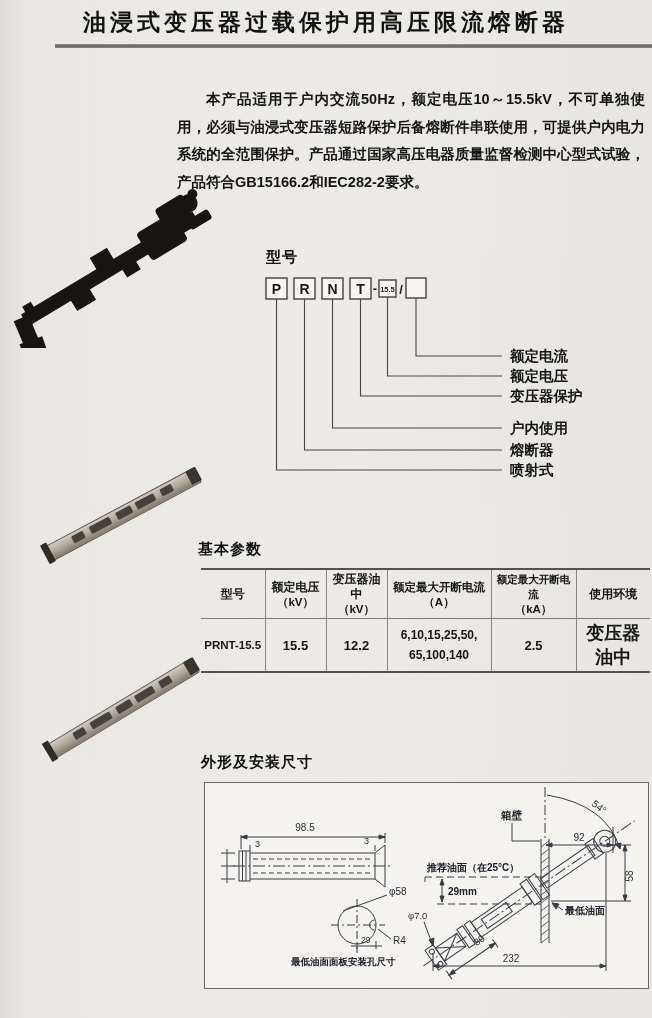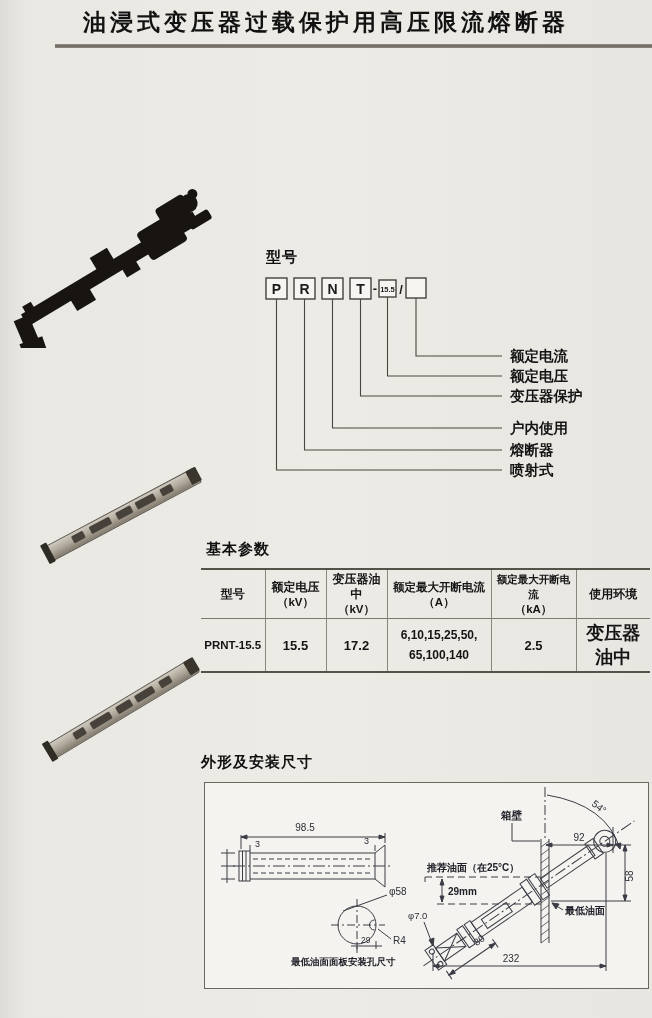--- a/index.html
+++ b/index.html
@@ -99,20 +99,21 @@
   }
 </style>
 </head>
 <body>
 
 <div class="page">
 
   <div class="doc-title">油浸式变压器过载保护用高压限流熔断器</div>
   <div class="title-rule"></div>
 
+  <div class="intro">本产品适用于户内交流50Hz，额定电压10～15.5kV，不可单独使用，必须与油浸式变压器短路保护后备熔断件串联使用，可提供户内电力系统的全范围保护。产品通过国家高压电器质量监督检测中心型式试验，产品符合GB15166.2和IEC282-2要求。</div>
 
   <svg style="position:absolute;left:0px;top:186px;" width="228" height="162" viewBox="0 0 228 162">
     <g transform="translate(112,82) rotate(-31)" fill="#171411">
       <rect x="-102" y="-7" width="200" height="14"></rect>
       <rect x="-114" y="-4" width="16" height="32" transform="rotate(8 -106 12)"></rect>
       <rect x="-120" y="20" width="24" height="13" transform="rotate(12 -108 26)"></rect>
       <rect x="-97" y="-13" width="10" height="10"></rect>
       <rect x="-52" y="6" width="22" height="13"></rect>
       <rect x="-14" y="-20" width="20" height="14"></rect>
       <rect x="8" y="6" width="16" height="10"></rect>
@@ -165,21 +166,21 @@
       <span class="capL"></span>
       <span class="capR"></span>
       <span class="mark m1"></span>
       <span class="mark m2"></span>
       <span class="mark m3"></span>
       <span class="mark m4"></span>
       <span class="mark m5"></span>
     </div>
   </div>
 
-  <div class="section-heading" style="top:540px;left:206px;">基本参数</div>
+  <div class="section-heading" style="top:540px;left:198px;">基本参数</div>
 
   <table class="param-table">
     <colgroup>
       <col style="width:64px">
         <col style="width:61px">
         <col style="width:61px">
       <col style="width:104px">
         <col style="width:85px">
         <col style="width:74px">
     </colgroup>
@@ -208,21 +209,21 @@
         <th>
             <div class="th-name">使用环境</div>
             <div class="th-unit"></div>
           </th>
       </tr>
     </thead>
     <tbody>
       <tr>
         <td class="td-model">PRNT-15.5</td>
         <td class="td-val">15.5</td>
-        <td class="td-val">17.2</td>
+        <td class="td-val">12.2</td>
         <td class="td-currents">6,10,15,25,50,
 65,100,140</td>
         <td class="td-val">2.5</td>
         <td class="td-val" style="font-size:18px">变压器油中</td>
       </tr>
     </tbody>
   </table>
 
   <div class="photo-tube" style="left:38px;top:652px;">
     <div class="tube-body" style="transform:rotate(-31deg);">

